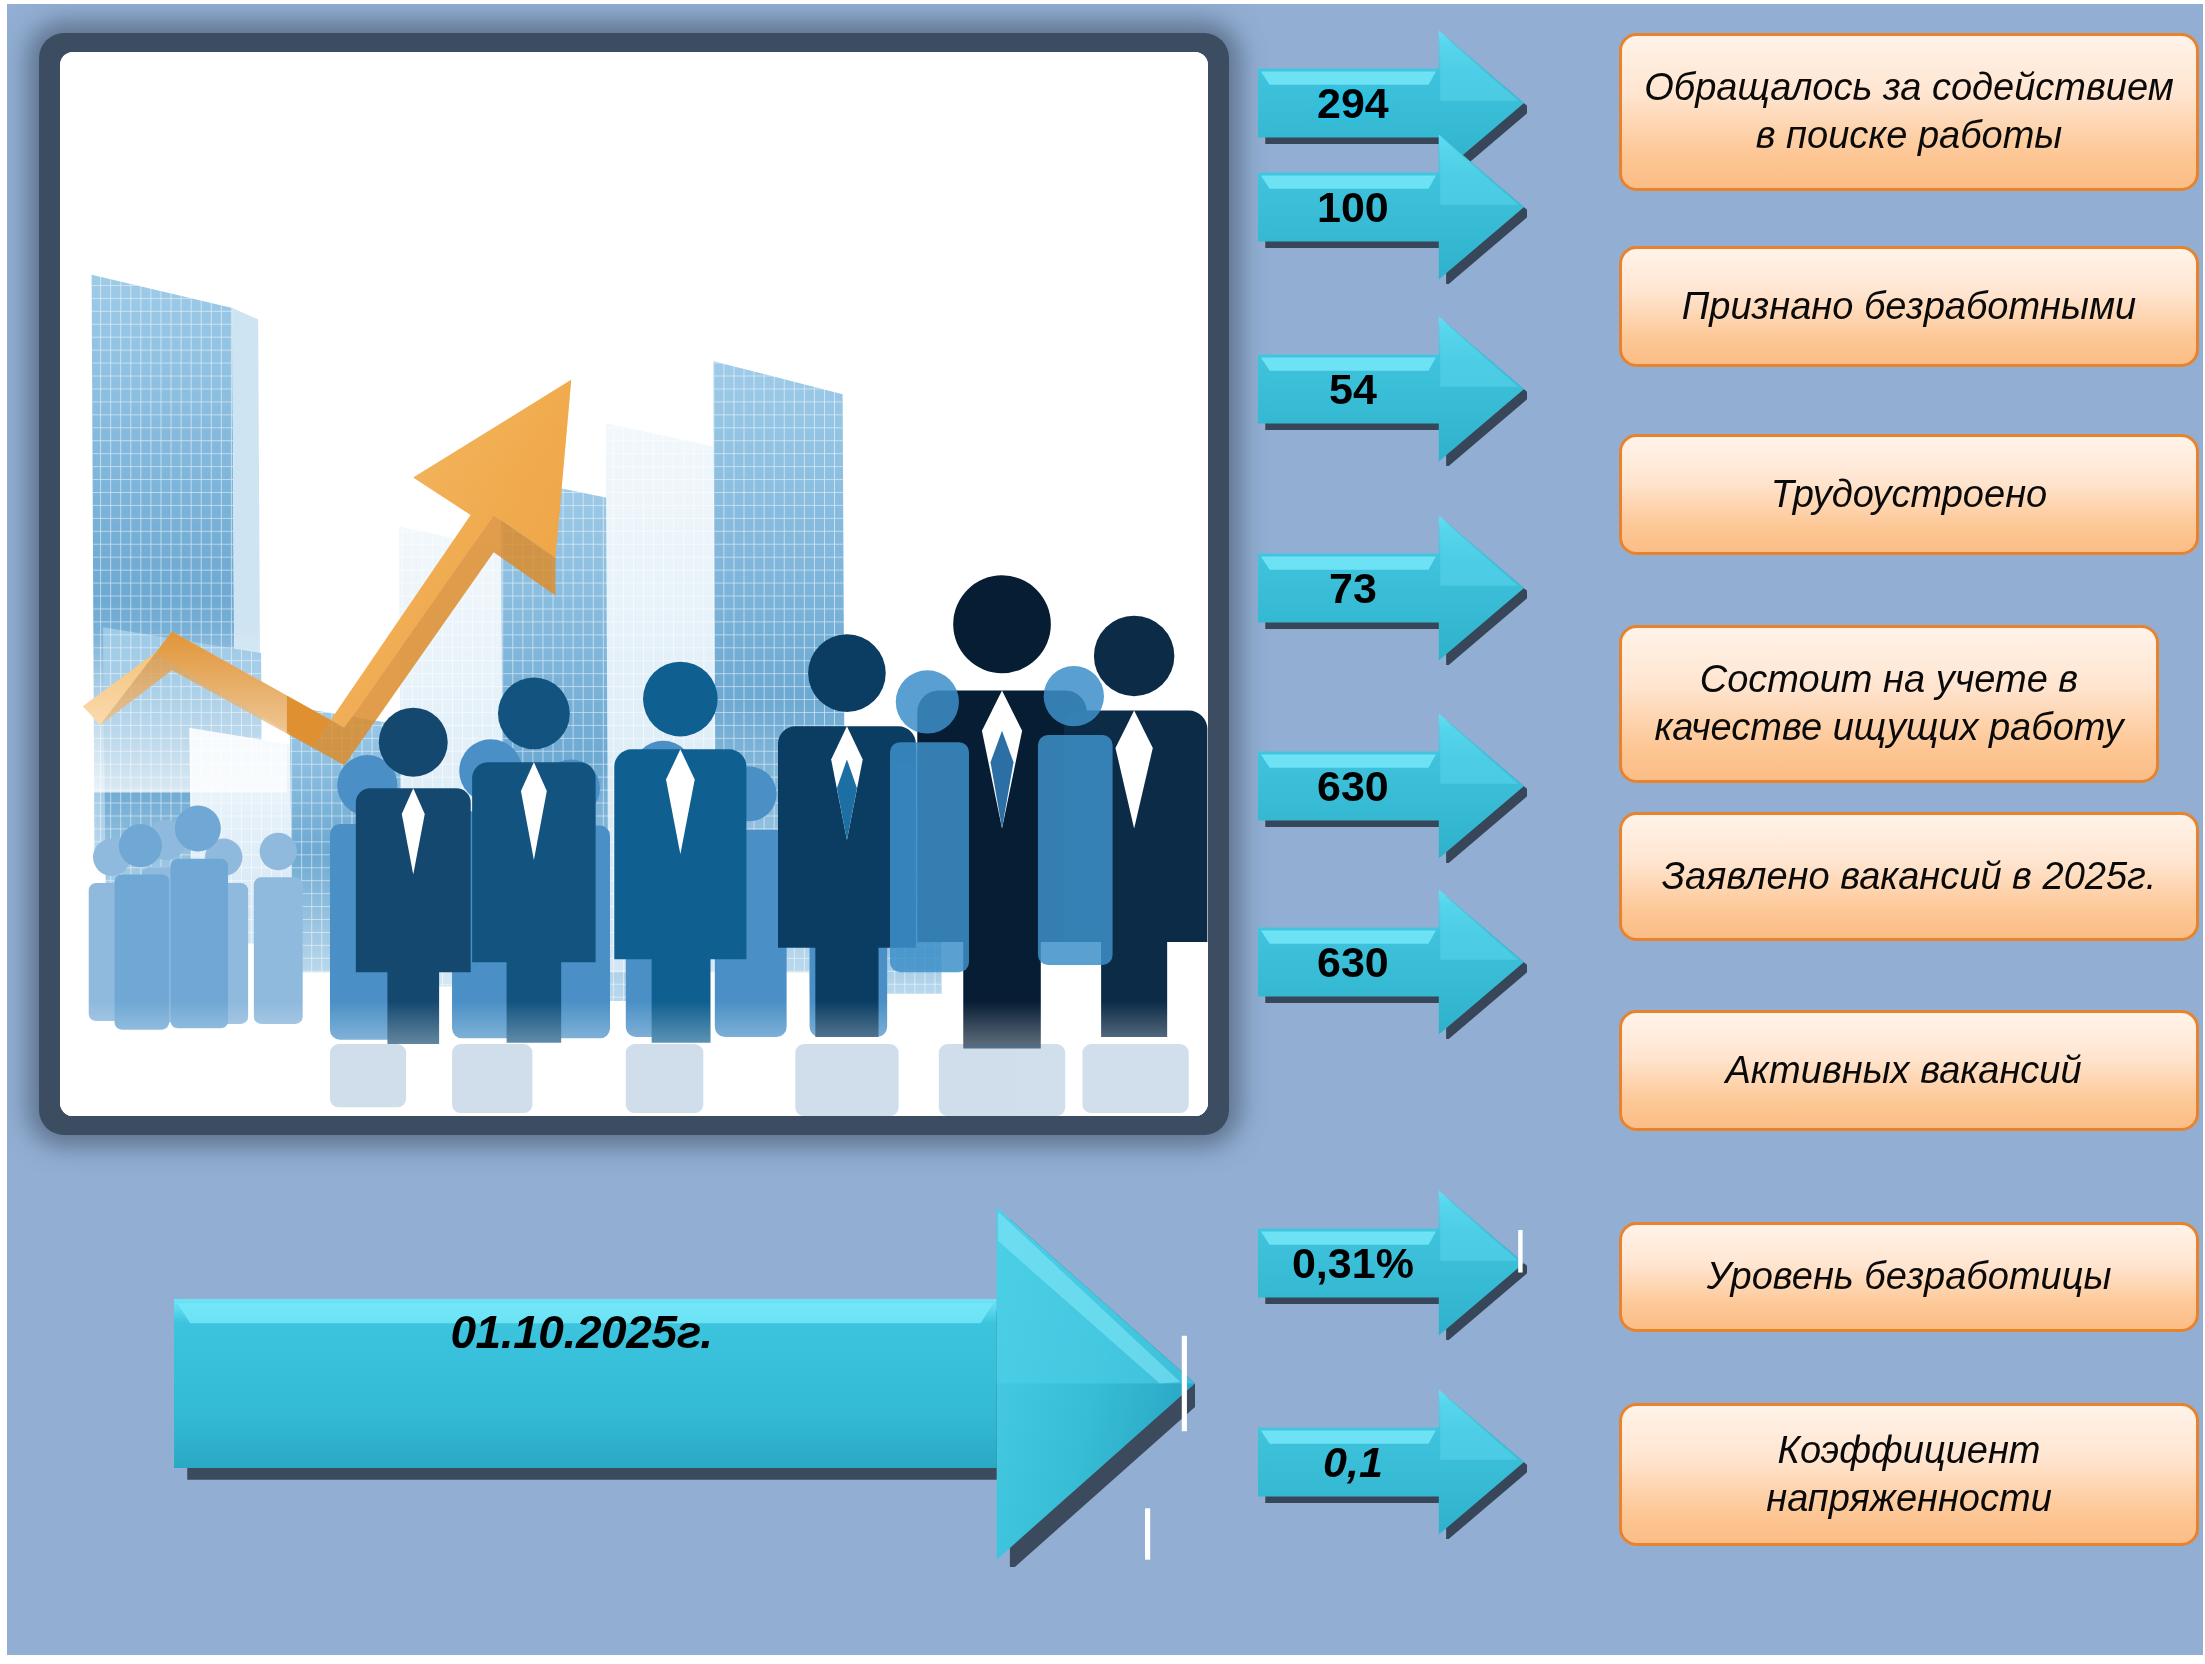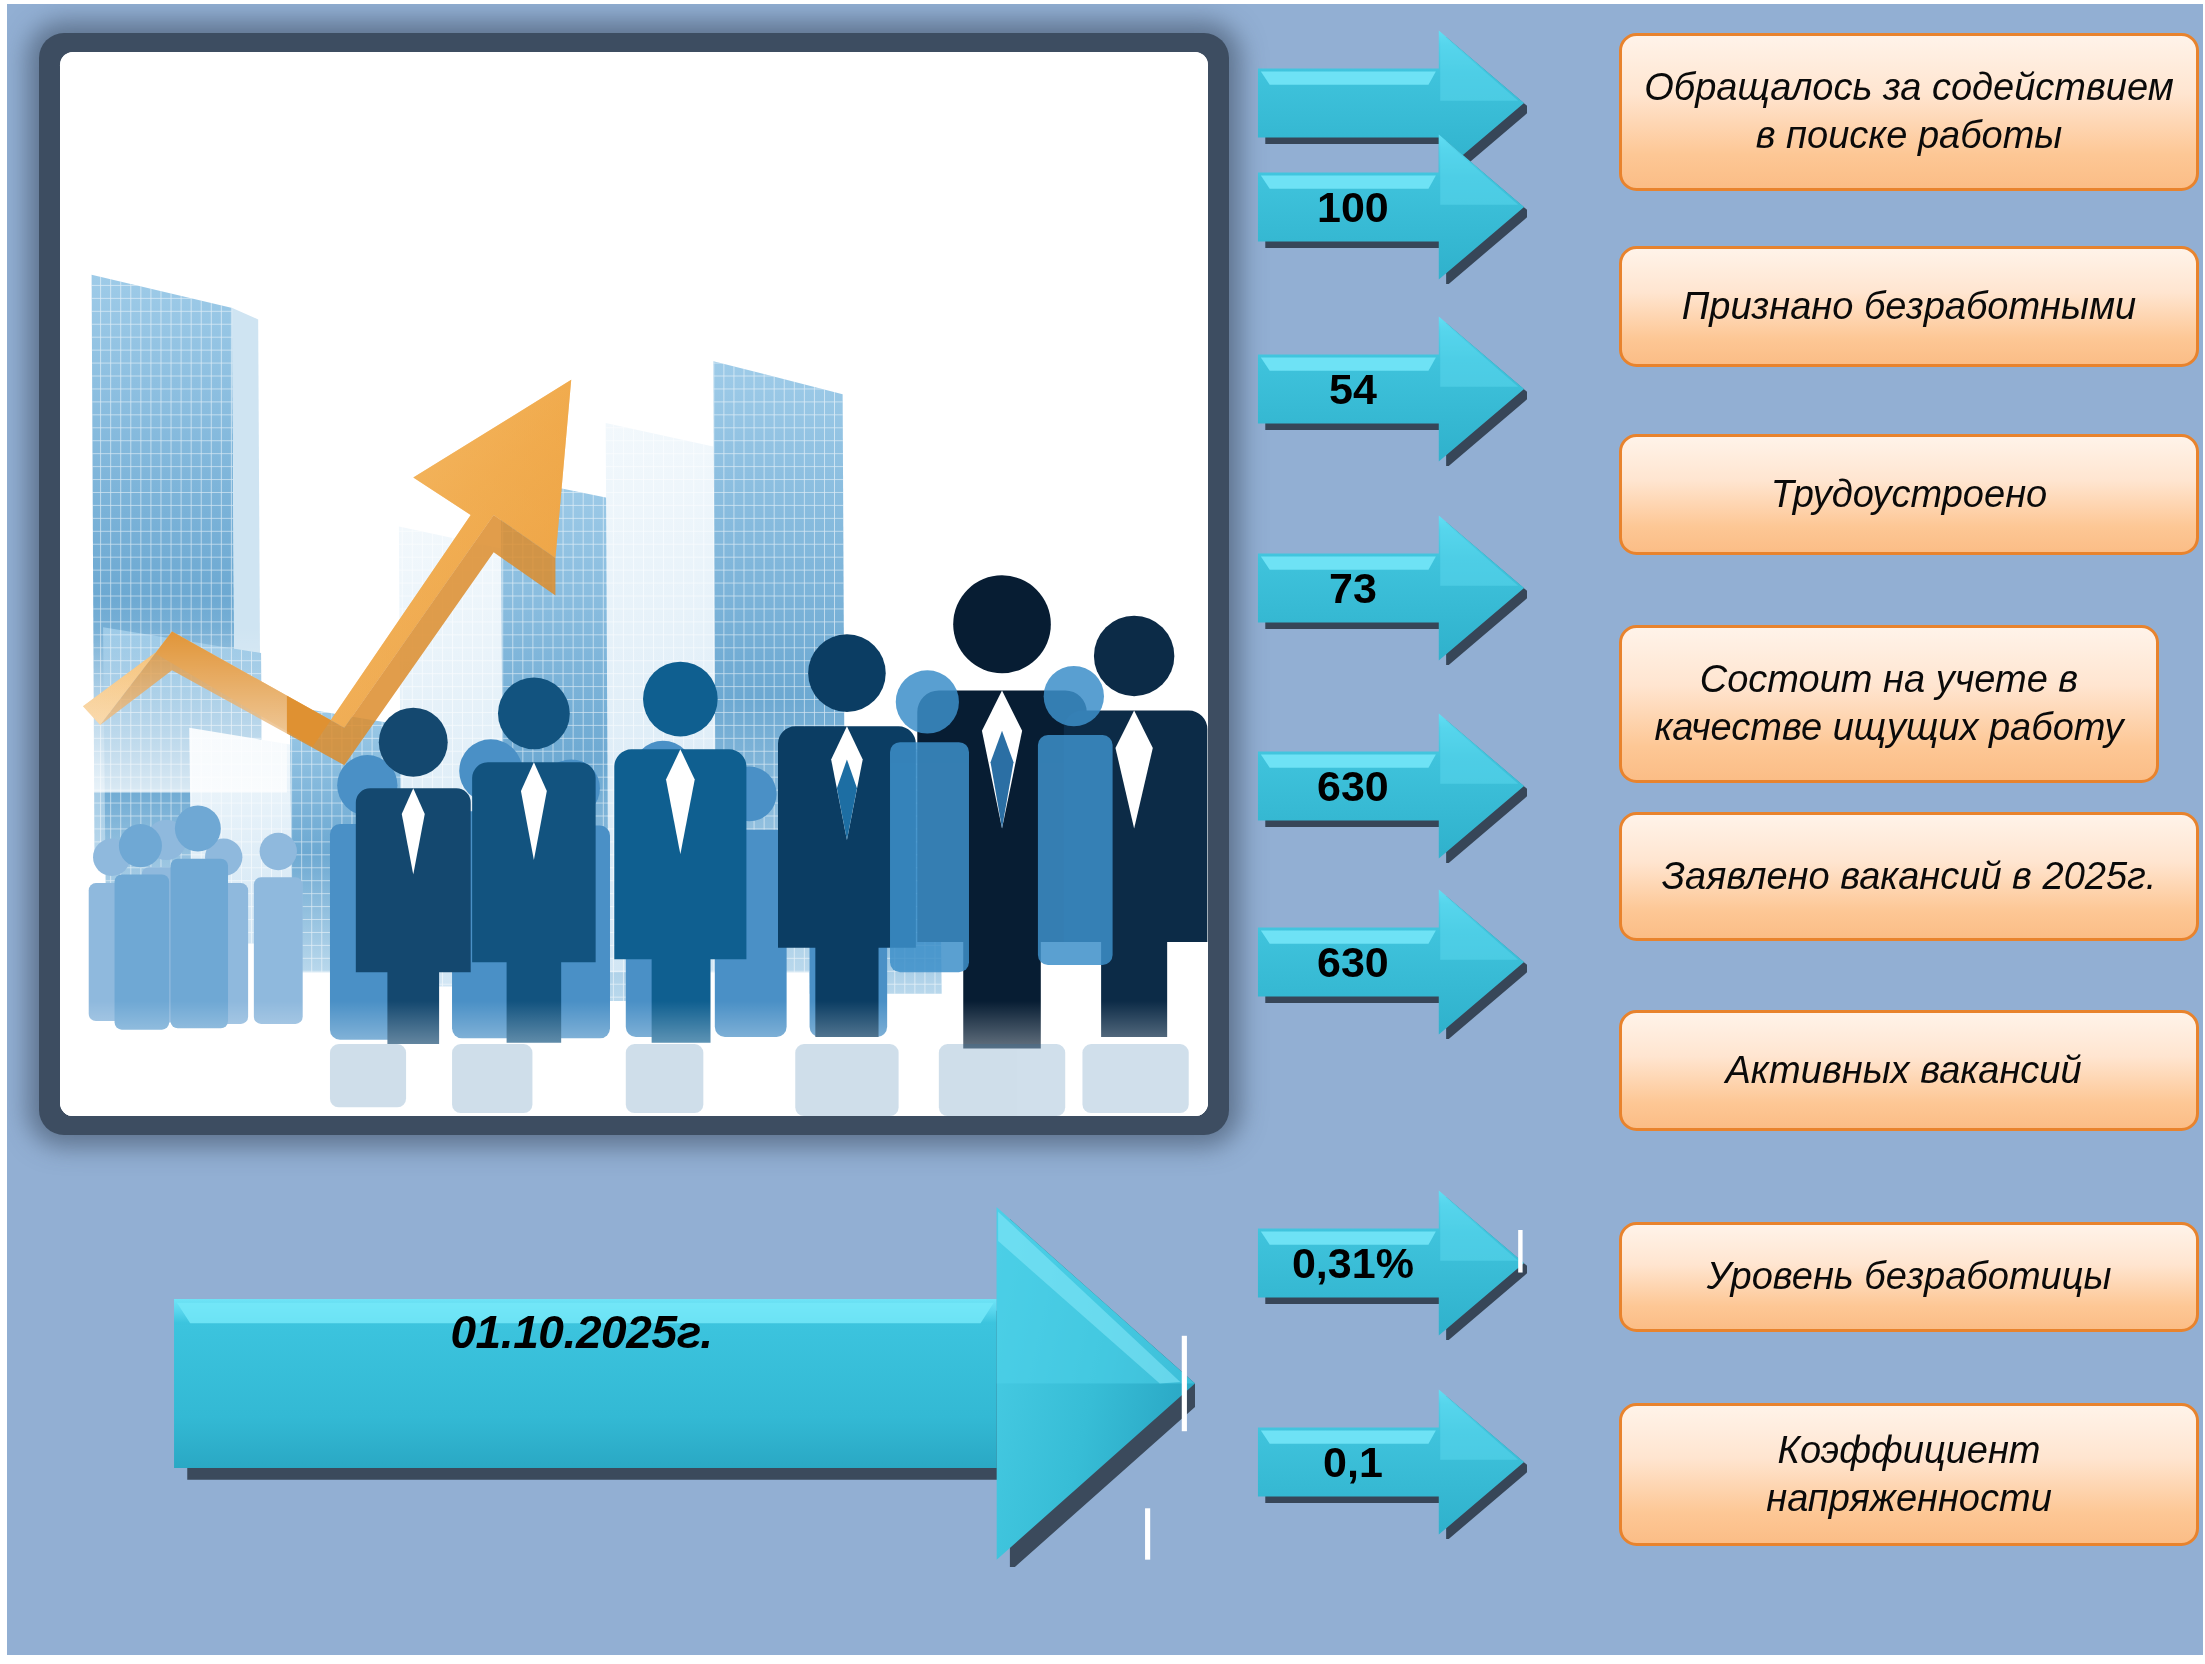--- a/index.html
+++ b/index.html
@@ -316,20 +316,21 @@
               <stop offset="10%" stop-color="#4fd0e8"></stop>
             <stop offset="30%" stop-color="#3fc3dc"></stop>
               <stop offset="100%" stop-color="#2fb1cc"></stop>
           </linearGradient>
         </defs>
         <path d="M4 58 L250 58 L250 6 L366 105 L250 204 L250 152 L4 152 Z" transform="translate(10,9)" fill="#2d3b4a" opacity="0.9"></path>
         <path d="M4 58 L250 58 L250 6 L366 105 L250 204 L250 152 L4 152 Z" fill="url(#sB1)"></path>
         <path d="M8 62 L246 62 L236 80 L20 80 Z" fill="#7aeafb" opacity="0.8"></path>
         <path d="M252 10 L358 102 L252 102 Z" fill="#5fdcf2" opacity="0.45"></path>
       </svg>
+      <div class="stat-value">294</div>
     </div>
     <div class="label-box" style="left:1612px; top:29px; width:580px; height:158px;">
       <span>Обращалось за содействием в поиске работы</span>
     </div>
   </div>
 
   <div class="row">
     <div class="stat-arrow" style="left:1248px; top:126px; width:272px; height:154px;">
       <svg viewBox="0 0 370 210" preserveAspectRatio="none">
         <path d="M4 58 L250 58 L250 6 L366 105 L250 204 L250 152 L4 152 Z" transform="translate(10,9)" fill="#2d3b4a" opacity="0.9"></path>
@@ -414,21 +415,21 @@
         <rect x="358" y="60" width="6" height="58" fill="#ffffff"></rect>
       </svg>
       <div class="stat-value">0,31%</div>
     </div>
     <div class="label-box" style="left:1612px; top:1218px; width:580px; height:110px;">
       <span>Уровень безработицы</span>
     </div>
   </div>
 
   <div class="row">
-    <div class="stat-arrow" style="left:1248px; top:1381px; width:272px; height:154px;">
+    <div class="stat-arrow" style="left:1248px; top:1381px; width:272px; height:154px;font-style:italic;">
       <svg viewBox="0 0 370 210" preserveAspectRatio="none">
         <path d="M4 58 L250 58 L250 6 L366 105 L250 204 L250 152 L4 152 Z" transform="translate(10,9)" fill="#2d3b4a" opacity="0.9"></path>
         <path d="M4 58 L250 58 L250 6 L366 105 L250 204 L250 152 L4 152 Z" fill="url(#sB1)"></path>
         <path d="M8 62 L246 62 L236 80 L20 80 Z" fill="#7aeafb" opacity="0.8"></path>
         <path d="M252 10 L358 102 L252 102 Z" fill="#5fdcf2" opacity="0.45"></path>
       </svg>
       <div class="stat-value">0,1</div>
     </div>
     <div class="label-box" style="left:1612px; top:1399px; width:580px; height:143px;">
       <span>Коэффициент напряженности</span>

